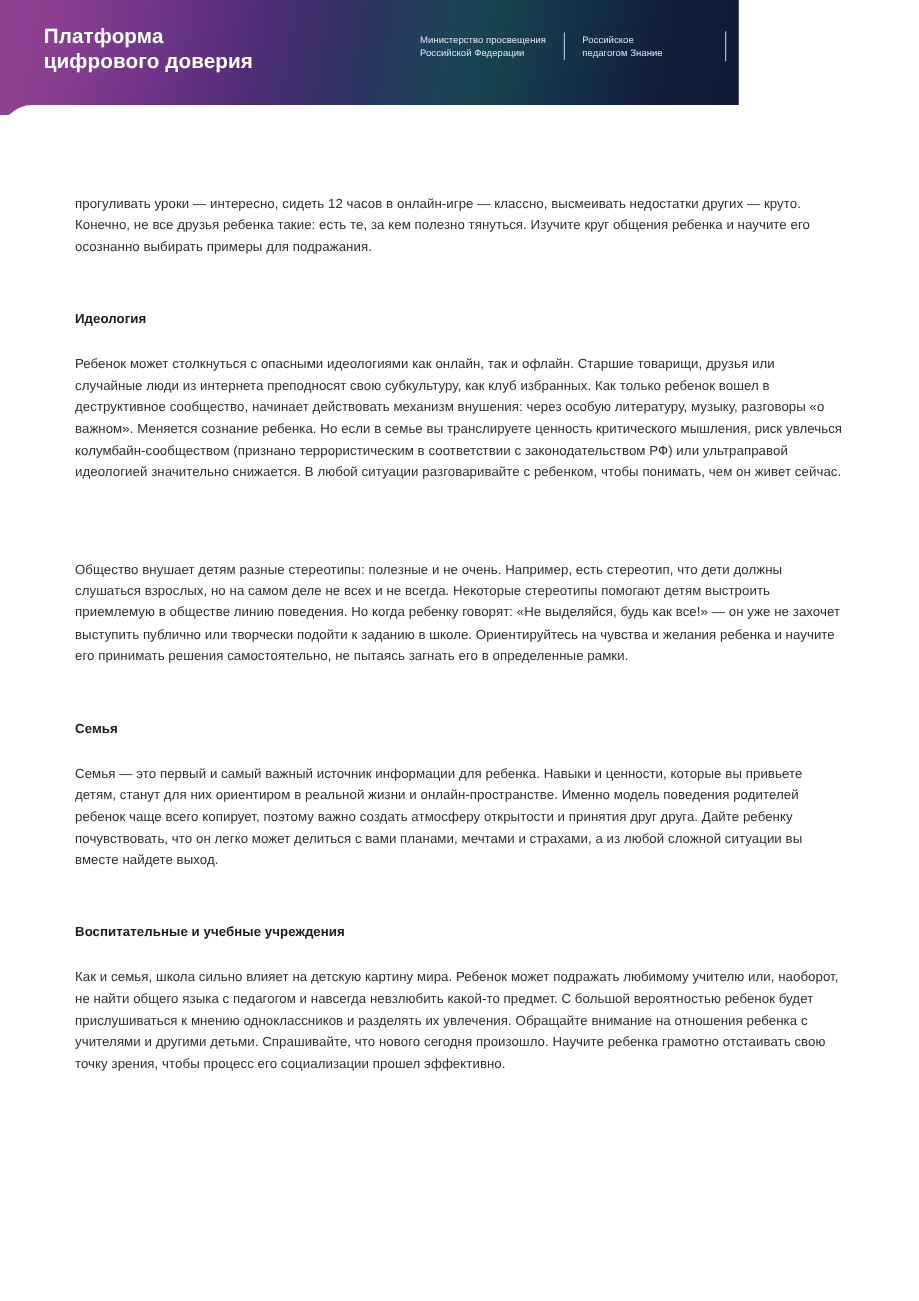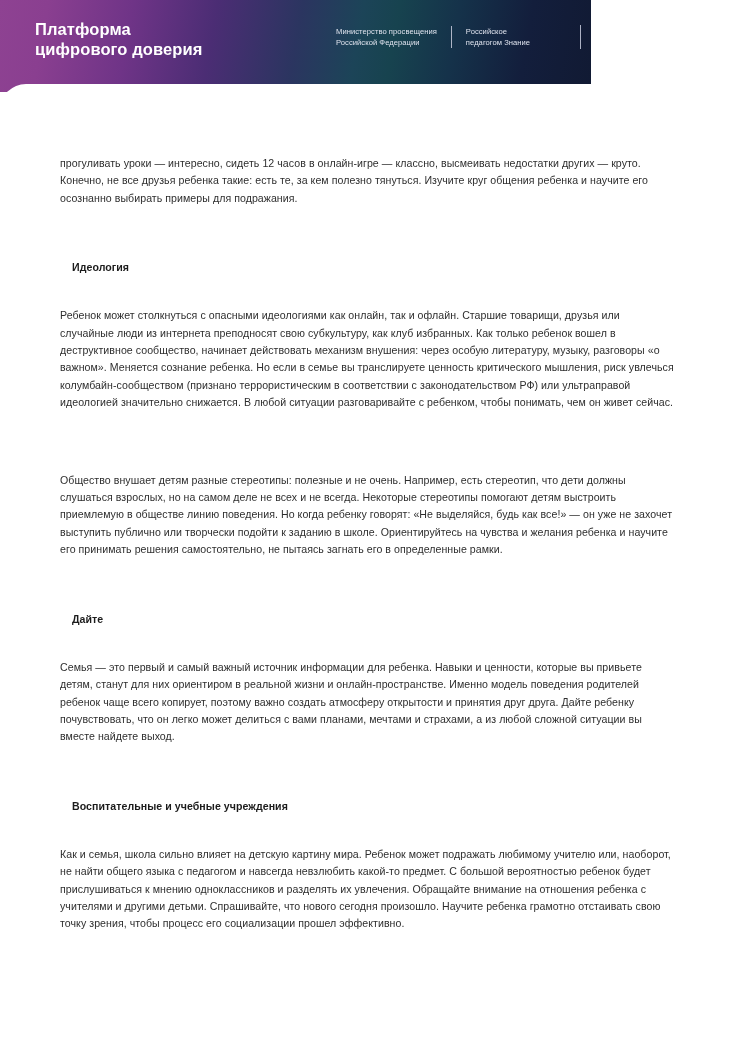--- a/index.html
+++ b/index.html
@@ -147,21 +147,21 @@
   p.body {
     margin: 0;
     color: #2e2e2e;
     font-size: 10.6px;
     line-height: 17.4px;
     letter-spacing: 0.005em;
     text-align: left;
   }
 
   h2.section {
-    margin: 12px;
+    margin: 0;
     color: #1c1c1c;
     font-size: 10.6px;
     line-height: 16px;
     font-weight: bold;
     letter-spacing: 0.005em;
   }
   .gap-before-h{ height: 40px; }
   .gap-after-h { height: 20px; }
 </style>
 </head>
@@ -209,21 +209,21 @@
       <div class="gap-before-h"></div>
       <h2 class="section">Идеология</h2>
       <div class="gap-after-h"></div>
       <p class="body">Ребенок может столкнуться с опасными идеологиями как онлайн, так и офлайн. Старшие товарищи, друзья или случайные люди из интернета преподносят свою субкультуру, как клуб избранных. Как только ребенок вошел в деструктивное сообщество, начинает действовать механизм внушения: через особую литературу, музыку, разговоры «о важном». Меняется сознание ребенка. Но если в семье вы транслируете ценность критического мышления, риск увлечься колумбайн-сообществом (признано террористическим в соответствии с законодательством РФ) или ультраправой идеологией значительно снижается. В любой ситуации разговаривайте с ребенком, чтобы понимать, чем он живет сейчас.</p>
 
       <div class="gap-before-h"></div>
       <div class="gap-after-h"></div>
       <p class="body">Общество внушает детям разные стереотипы: полезные и не очень. Например, есть стереотип, что дети должны слушаться взрослых, но на самом деле не всех и не всегда. Некоторые стереотипы помогают детям выстроить приемлемую в обществе линию поведения. Но когда ребенку говорят: «Не выделяйся, будь как все!» — он уже не захочет выступить публично или творчески подойти к заданию в школе. Ориентируйтесь на чувства и желания ребенка и научите его принимать решения самостоятельно, не пытаясь загнать его в определенные рамки.</p>
 
       <div class="gap-before-h"></div>
-      <h2 class="section">Дайте</h2>
+      <h2 class="section">Семья</h2>
       <div class="gap-after-h"></div>
       <p class="body">Семья — это первый и самый важный источник информации для ребенка. Навыки и ценности, которые вы привьете детям, станут для них ориентиром в реальной жизни и онлайн-пространстве. Именно модель поведения родителей ребенок чаще всего копирует, поэтому важно создать атмосферу открытости и принятия друг друга. Дайте ребенку почувствовать, что он легко может делиться с вами планами, мечтами и страхами, а из любой сложной ситуации вы вместе найдете выход.</p>
 
       <div class="gap-before-h"></div>
       <h2 class="section">Воспитательные и учебные учреждения</h2>
       <div class="gap-after-h"></div>
       <p class="body">Как и семья, школа сильно влияет на детскую картину мира. Ребенок может подражать любимому учителю или, наоборот, не найти общего языка с педагогом и навсегда невзлюбить какой-то предмет. С большой вероятностью ребенок будет прислушиваться к мнению одноклассников и разделять их увлечения. Обращайте внимание на отношения ребенка с учителями и другими детьми. Спрашивайте, что нового сегодня произошло. Научите ребенка грамотно отстаивать свою точку зрения, чтобы процесс его социализации прошел эффективно.</p>
 
     </div>
 

